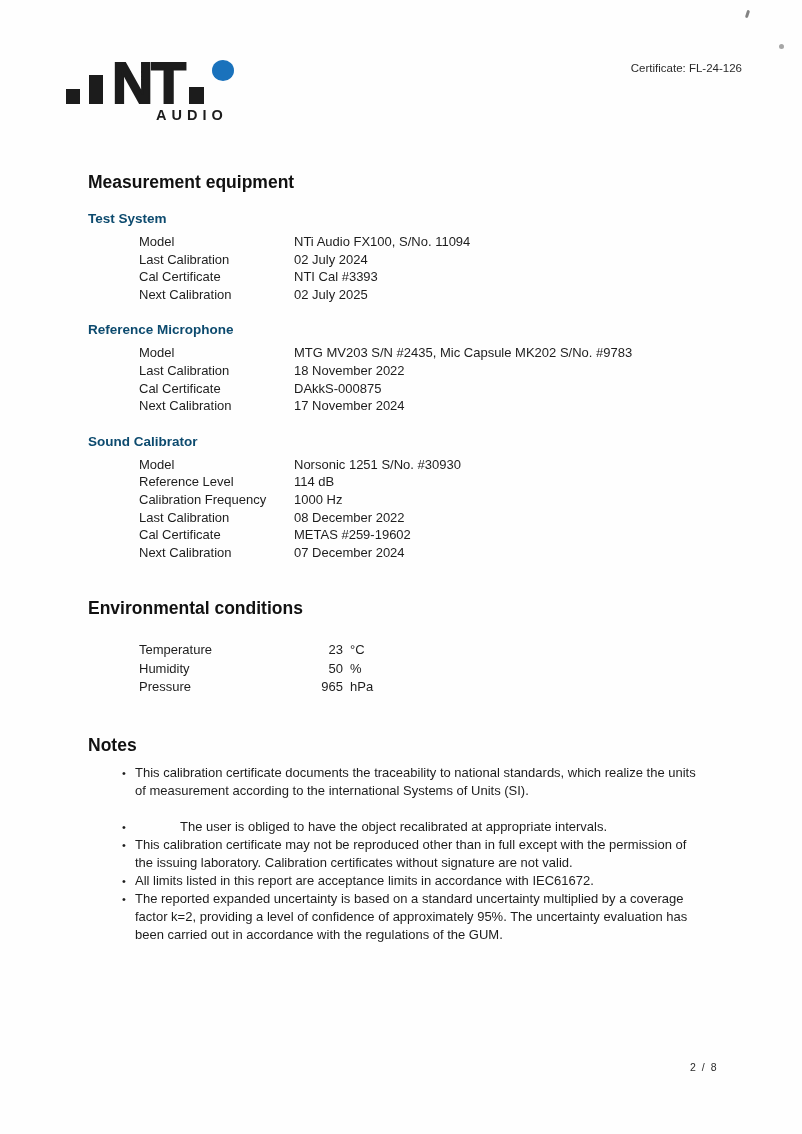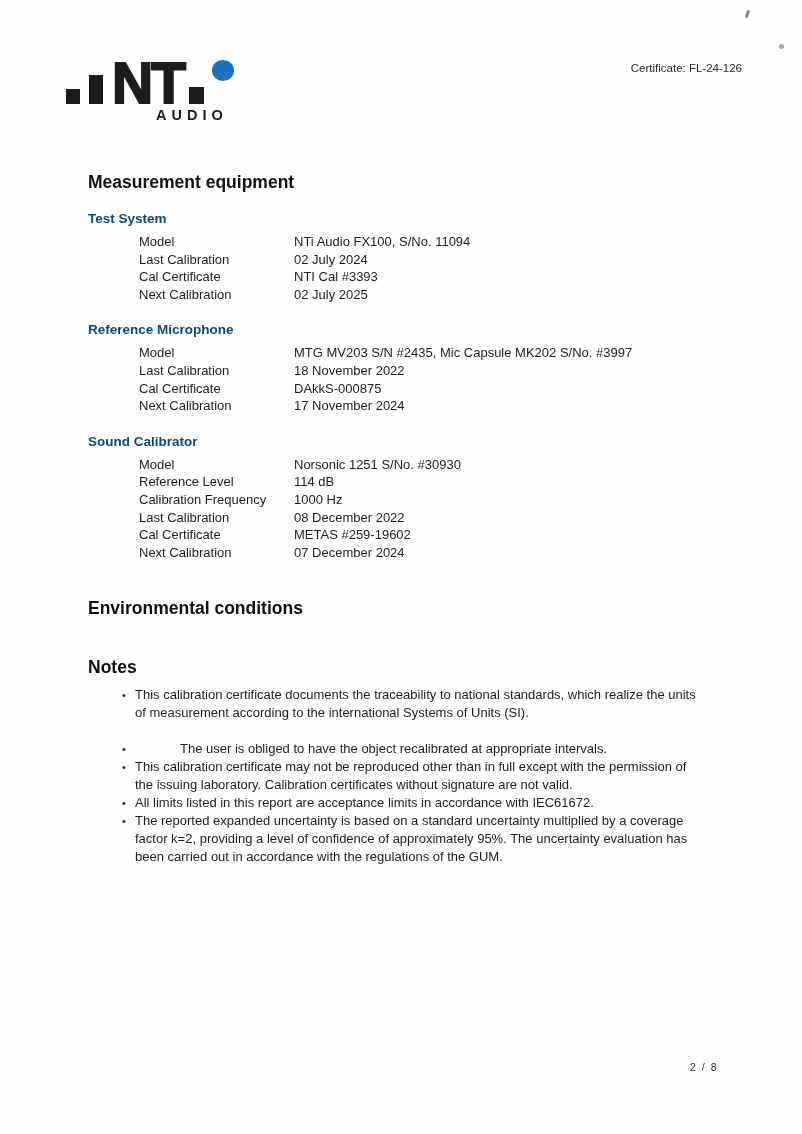--- a/index.html
+++ b/index.html
@@ -138,21 +138,21 @@
       </tbody>
         </table>
     </div>
 
     <div class="group">
       <div class="group-title">Reference Microphone</div>
       <table class="rows-table">
         <tbody>
             <tr>
           <td class="lbl">Model</td>
-          <td>MTG MV203 S/N #2435, Mic Capsule MK202 S/No. #3997</td>
+          <td>MTG MV203 S/N #2435, Mic Capsule MK202 S/No. #9783</td>
         </tr>
         <tr>
           <td class="lbl">Last Calibration</td>
           <td>18 November 2022</td>
         </tr>
         <tr>
           <td class="lbl">Cal Certificate</td>
           <td>DAkkS-000875</td>
         </tr>
         <tr>
@@ -190,20 +190,39 @@
         <tr>
           <td class="lbl">Next Calibration</td>
           <td>07 December 2024</td>
         </tr>
       </tbody>
         </table>
     </div>
 
     <h1 class="h1-environmental">Environmental conditions</h1>
 
+    <table class="env-table">
+      <tbody>
+          <tr>
+        <td class="lbl">Temperature</td>
+        <td class="val">23</td>
+        <td class="unit">°C</td>
+      </tr>
+      <tr>
+        <td class="lbl">Humidity</td>
+        <td class="val">50</td>
+        <td class="unit">%</td>
+      </tr>
+      <tr>
+        <td class="lbl">Pressure</td>
+        <td class="val">965</td>
+        <td class="unit">hPa</td>
+      </tr>
+    </tbody>
+      </table>
 
     <h1 class="h1-notes">Notes</h1>
 
     <div class="notes-list">
       <div class="note-item">
         <span class="marker"></span>
         <span class="note-text">This calibration certificate documents the traceability to national standards, which realize the units of measurement according to the international Systems of Units (SI).</span>
       </div>
       <div class="note-item note-gap">
         <span class="marker"></span>

